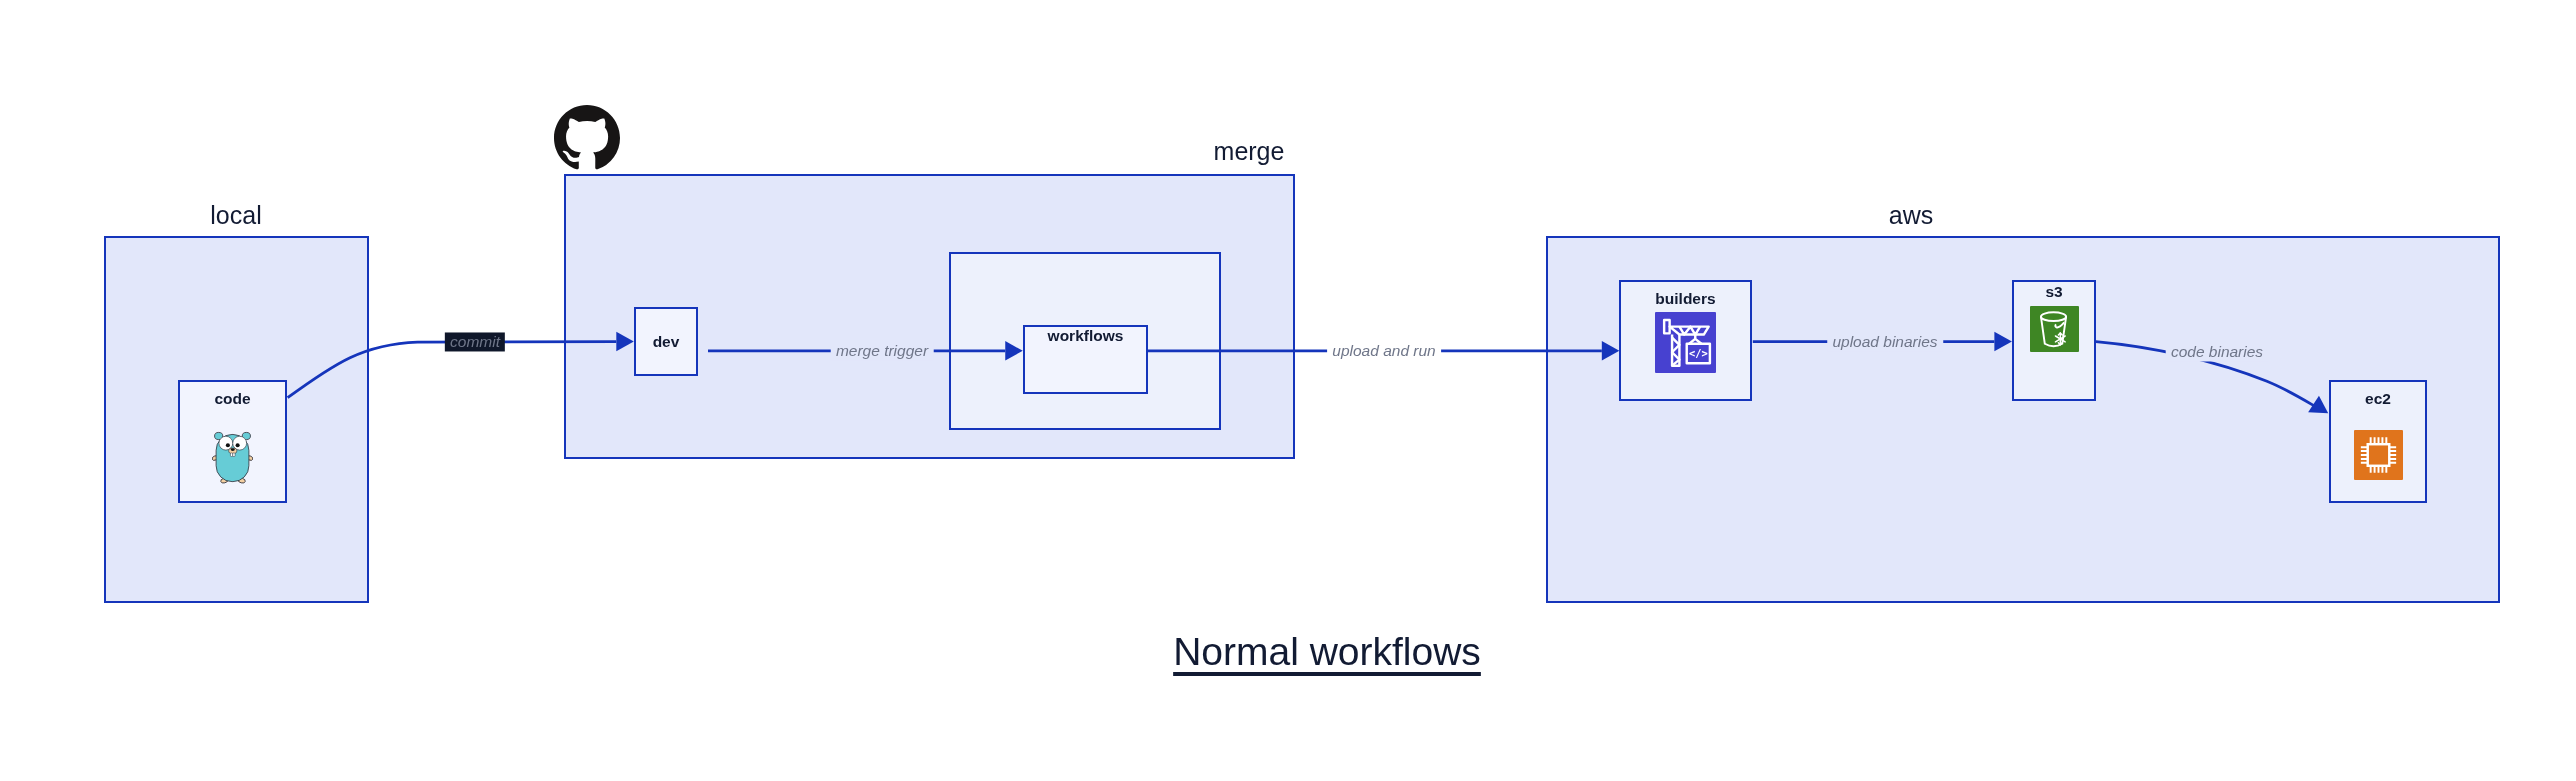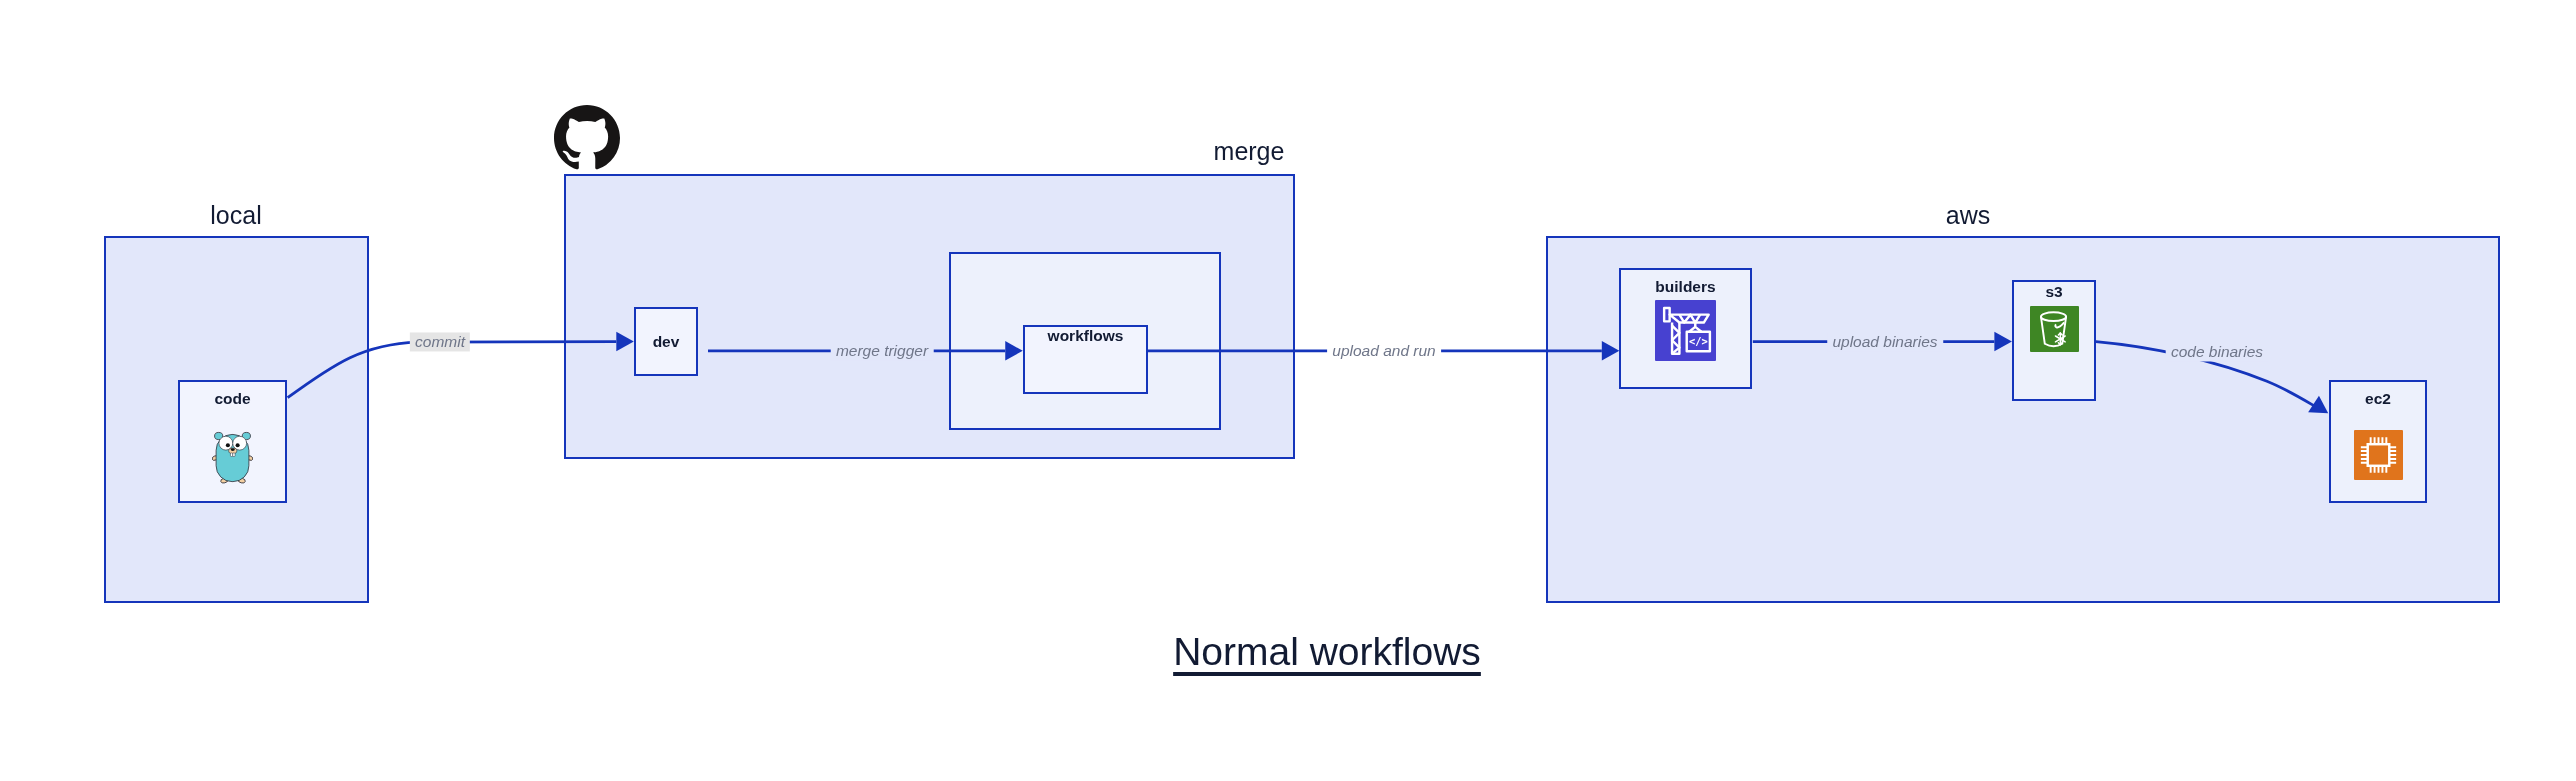--- a/index.html
+++ b/index.html
@@ -41,21 +41,21 @@
   .icon-tile{border-radius:1px;display:block}
 </style>
 </head>
 <body>
 
 <div class="canvas">
 
   <div class="container-label" style="left:236px;top:202px">local</div>
   <div class="container-label" style="left:1249px;top:138px">merge</div>
   <div class="container-label" style="left:1085px;top:218px">master</div>
-  <div class="container-label" style="left:1968px;top:202px">aws</div>
+  <div class="container-label" style="left:1911px;top:202px">aws</div>
 
   <div class="container-box" style="left:104px;top:236px;width:265px;height:367px"></div>
   <div class="container-box" style="left:564px;top:174px;width:731px;height:285px"></div>
   <div class="container-box inner-box" style="left:949px;top:252px;width:272px;height:178px;background:var(--nodeFill)"></div>
   <div class="container-box" style="left:1546px;top:236px;width:954px;height:367px"></div>
 
   <svg style="position:absolute;left:554px;top:105px" width="66" height="66" viewBox="0 0 16 16">
     <path fill="var(--githubBlack)" d="M8 0C3.58 0 0 3.58 0 8c0 3.54 2.29 6.53 5.47 7.59.4.07.55-.17.55-.38 0-.19-.01-.82-.01-1.49-2.01.37-2.53-.49-2.69-.94-.09-.23-.48-.94-.82-1.13-.28-.15-.68-.52-.01-.53.63-.01 1.08.58 1.23.82.72 1.21 1.87.87 2.33.66.07-.52.28-.87.51-1.07-1.78-.2-3.64-.89-3.64-3.95 0-.87.31-1.59.82-2.15-.08-.2-.36-1.02.08-2.12 0 0 .67-.21 2.2.82.64-.18 1.32-.27 2-.27s1.36.09 2 .27c1.53-1.04 2.2-.82 2.2-.82.44 1.1.16 1.92.08 2.12.51.56.82 1.27.82 2.15 0 3.07-1.87 3.75-3.65 3.95.29.25.54.73.54 1.48 0 1.07-.01 1.93-.01 2.2 0 .21.15.46.55.38A8.01 8.01 0 0 0 16 8c0-4.42-3.58-8-8-8z"></path>
   </svg>
 
@@ -83,21 +83,21 @@
   </div>
 
   <div class="node-box inner-box" style="left:634px;top:307px;width:64px;height:69px;justify-content:center">
     <div class="node-label">dev</div>
   </div>
 
   <div class="node-box inner-box" style="left:1023px;top:325px;width:125px;height:69px;justify-content:flex-start">
     <div class="node-label">workflows</div>
   </div>
 
-  <div class="node-box" style="left:1619px;top:268px;width:133px;height:121px;padding-top:8.2px;gap:5.2px">
+  <div class="node-box" style="left:1619px;top:280px;width:133px;height:121px;padding-top:8.2px;gap:5.2px">
     <div class="node-label">builders</div>
     <svg class="icon-tile" width="61" height="61" viewBox="0 0 100 100" style="background:var(--buildersBg)">
       <g stroke="#ffffff" stroke-width="4" fill="none" stroke-linejoin="round">
         <rect x="15" y="13" width="9" height="22"></rect>
         <path d="M24 24 H88 L80 37 H40 Z"></path>
         <path d="M40 24 L48 37 L58 24 L66 37 L74 24"></path>
         <path d="M28 37 V88 H40 V37"></path>
         <path d="M28 42 L40 54 L28 66 L40 78 L28 88"></path>
         <path d="M66 37 V44 M66 44 L56 52 M66 44 L76 52"></path>
         <rect x="52" y="52" width="38" height="32"></rect>
@@ -146,21 +146,21 @@
     <path d="M 2227 681 L 3109 681"></path>
     <polygon points="3143,681 3109,662 3109,700"></polygon>
 
     <path d="M 3402 663 L 3871 663"></path>
     <polygon points="3905,663 3871,644 3871,682"></polygon>
 
     <path d="M 4068 663 C 4180 673 4300 700 4400 740 C 4437 755 4465 772 4492 788"></path>
     <polygon points="4519,802 4501,768 4480,800"></polygon>
   </svg>
 
-  <div class="edge-label" style="left:440px;top:342px;background:#e5e5e5">commit</div>
+  <div class="edge-label" style="left:475px;top:342px;background:#0f172a">commit</div>
   <div class="edge-label" style="left:882px;top:351px;background:var(--containerFill)">merge trigger</div>
   <div class="edge-label" style="left:1384px;top:351px;background:#ffffff">upload and run</div>
   <div class="edge-label" style="left:1885px;top:342px;background:var(--containerFill)">upload binaries</div>
   <div class="edge-label" style="left:2217px;top:352px;background:var(--containerFill)">code binaries</div>
 
   <div class="title" style="left:1327px;top:630px">Normal workflows</div>
 
 </div>
 
 

